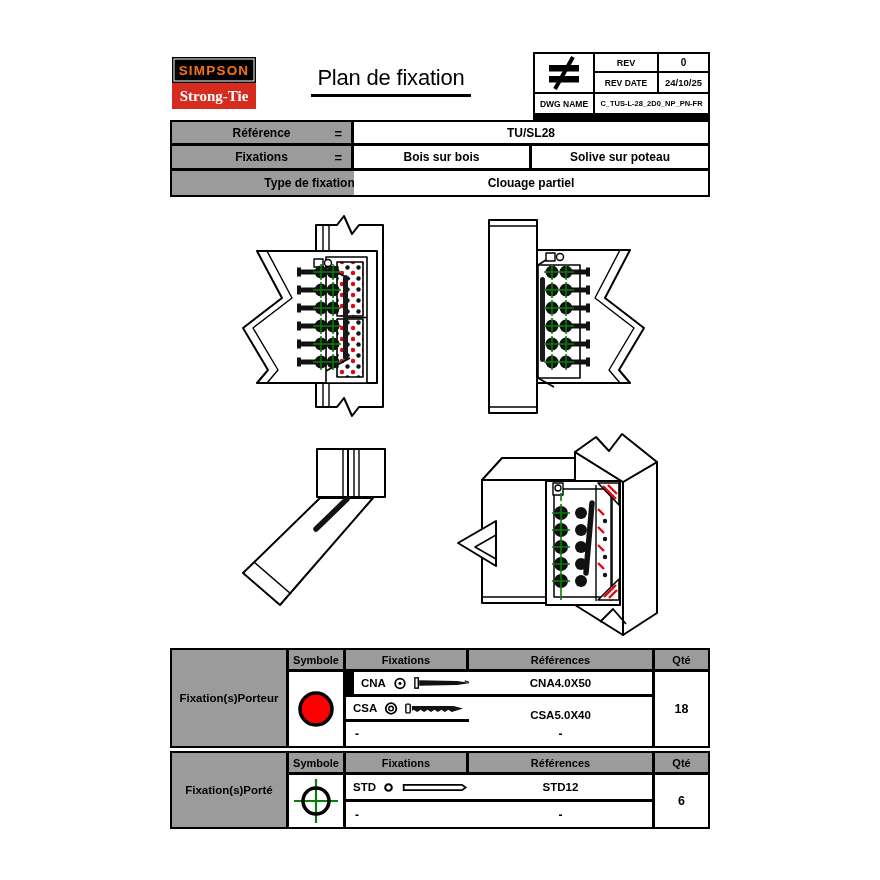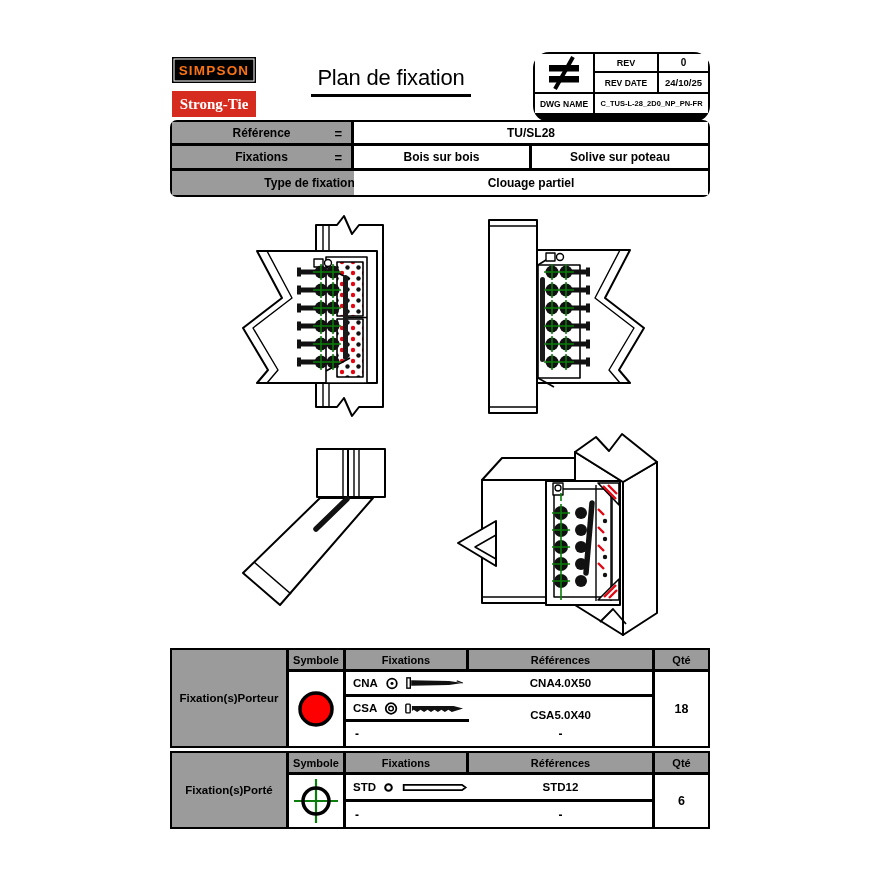--- a/index.html
+++ b/index.html
@@ -10,21 +10,21 @@
   .tbl{position:absolute;background:#000;}
   .cell{position:absolute;background:#fff;display:flex;align-items:center;justify-content:center;
         font-weight:700;white-space:nowrap;overflow:hidden;}
   .gray{background:#9B9B9B;}
   .left{justify-content:flex-start;}
   .logo-top{left:2px;top:5px;width:84px;height:26px;background:#000;color:#f97316;
             font-size:13.5px;font-weight:700;letter-spacing:1.2px;display:flex;align-items:center;justify-content:center;
             box-shadow:inset 0 0 0 1.5px #000, inset 0 0 0 2.5px #fff;}
   .logo-bot{left:2px;top:31px;width:84px;height:26px;background:#D62B1F;color:#fff;
             font-family:"Liberation Serif",serif;font-size:15px;font-weight:700;
-            display:flex;align-items:center;justify-content:center;margin-top:8px;}
+            display:flex;align-items:center;justify-content:center;}
   .title-wrap{left:88px;top:13px;width:266px;text-align:center;}
   .title-wrap span{display:inline-block;font-size:22px;font-weight:400;letter-spacing:-0.2px;
                    border-bottom:3px solid #000000;padding:0 6px 3px;}
   .eq{position:absolute;right:9px;top:50%;transform:translateY(-50%);font-weight:700;font-size:13px;}
   .grp{font-size:11.5px;line-height:1.3;text-align:center;flex-direction:row;}
   .fx{justify-content:flex-start;padding-left:7px;gap:7px;}
   svg{display:block;}
 </style>
 </head>
 <body>
@@ -35,37 +35,37 @@
     <span>SIMPSON</span>
   </div>
   <div class="abs logo-bot">
     <span>Strong-Tie</span>
   </div>
 
   <div class="abs title-wrap">
     <span>Plan de fixation</span>
   </div>
 
-  <div class="tbl" style="left:363px;top:0;width:177px;height:70px;border-radius:16px;">
+  <div class="tbl" style="left:363px;top:0;width:177px;height:70px;">
     <div class="cell" style="left:2px;top:2px;width:58px;height:38px;">
       <svg width="44" height="34" viewBox="0 0 44 34">
         <rect x="7" y="9" width="30" height="6.5" fill="#000"></rect>
         <rect x="7" y="20" width="30" height="6.5" fill="#000"></rect>
         <line x1="13" y1="33" x2="31" y2="1" stroke="#000" stroke-width="4"></line>
       </svg>
     </div>
     <div class="cell" style="left:62px;top:2px;width:62px;height:17px;font-size:9px;">REV</div>
     <div class="cell" style="left:126px;top:2px;width:49px;height:17px;font-size:10px;">0</div>
     <div class="cell" style="left:62px;top:21px;width:62px;height:19px;font-size:8.5px;">REV DATE</div>
     <div class="cell" style="left:126px;top:21px;width:49px;height:19px;font-size:9.5px;">24/10/25</div>
     <div class="cell" style="left:2px;top:42px;width:58px;height:19px;font-size:8.5px;">DWG NAME</div>
     <div class="cell" style="left:62px;top:42px;width:113px;height:19px;font-size:7.5px;">C_TUS-L-28_2D0_NP_PN-FR</div>
   </div>
 
-  <div class="tbl" style="left:0;top:68px;width:540px;height:77px;border-radius:7px;">
+  <div class="tbl" style="left:0;top:68px;width:540px;height:77px;">
 
     <div class="cell gray" style="left:2px;top:2px;width:179px;height:21px;font-size:12px;">
       <span>Référence</span>
       <span class="eq">=</span>
     </div>
     <div class="cell" style="left:184px;top:2px;width:354px;height:21px;font-size:12px;">TU/SL28</div>
 
     <div class="cell gray" style="left:2px;top:26px;width:179px;height:22px;font-size:12px;">
       <span>Fixations</span>
       <span class="eq">=</span>
@@ -263,21 +263,21 @@
     <div class="cell gray" style="left:176px;top:2px;width:120px;height:19px;font-size:11px;">Fixations</div>
     <div class="cell gray" style="left:299px;top:2px;width:183px;height:19px;font-size:11px;">Références</div>
     <div class="cell gray" style="left:485px;top:2px;width:53px;height:19px;font-size:11px;">Qté</div>
 
     <div class="cell" style="left:119px;top:24px;width:54px;height:74px;">
       <svg width="42" height="42" viewBox="0 0 42 42">
         <circle cx="21" cy="21" r="16" stroke="#000" stroke-width="3.5" fill="#FF0000"></circle>
       </svg>
     </div>
 
-    <div class="cell fx" style="left:176px;top:24px;width:120px;height:22px;font-size:11.5px;">
+    <div class="cell fx" style="left:184px;top:24px;width:120px;height:22px;font-size:11.5px;">
       <span>CNA</span>
       <svg width="15" height="15" viewBox="0 0 16 16">
         <circle cx="8" cy="8" r="5.5" stroke="#000" stroke-width="2" fill="none"></circle>
           <circle cx="8" cy="8" r="1.7" fill="#000"></circle>
       </svg>
       <svg width="72" height="14" viewBox="0 0 78 14">
         <rect x="1" y="1" width="4" height="12" fill="none" stroke="#000" stroke-width="1.6"></rect>
         <polygon points="6,3.8 50,4.6 66,7 50,9.4 6,10.2" fill="#111"></polygon>
         <line x1="59" y1="4.5" x2="66" y2="7" stroke="#111" stroke-width="1.5"></line>
       </svg>

